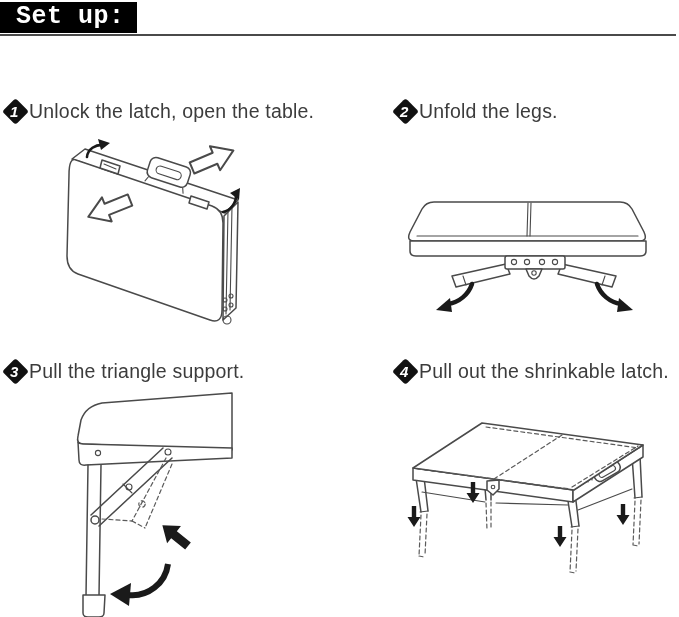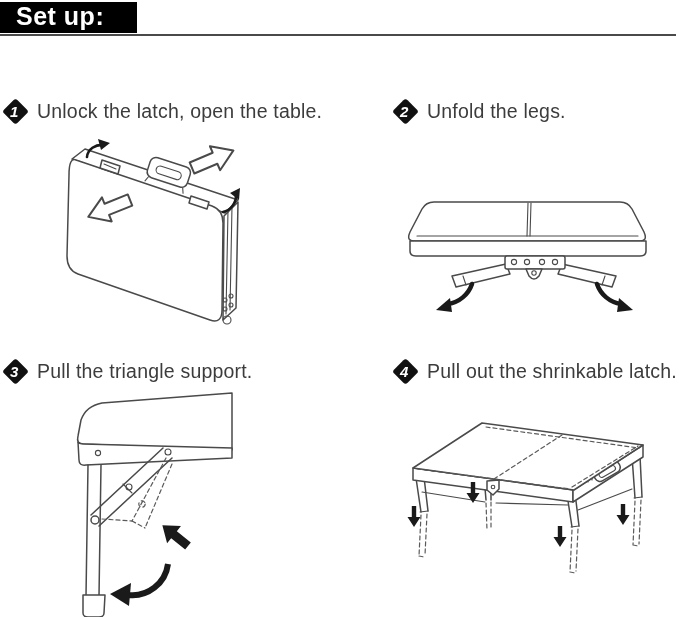--- a/index.html
+++ b/index.html
@@ -7,32 +7,33 @@
     position:relative;width:679px;height:617px;background:#ffffff;overflow:hidden;
     font-family:"Liberation Sans", sans-serif;color:#3c3c3c;
   }
   .banner{
     position:absolute;left:0;top:2px;width:137px;height:31px;background:#000000;
     display:flex;align-items:center;box-sizing:border-box;padding-left:16px;
   }
   .banner-title{
     color:#ffffff;font-size:25px;font-weight:bold;letter-spacing:0.5px;line-height:1;
     padding-bottom:2px;
+    font-family:Liberation Mono, monospace;
   }
   .top-rule{position:absolute;left:0;top:34px;width:676px;height:2px;background:#4a4a4a;}
   .step-head{position:absolute;display:flex;align-items:center;}
   .step-badge{
     width:19px;height:19px;background:#111111;border-radius:3px;transform:rotate(45deg);
     display:flex;align-items:center;justify-content:center;flex:0 0 auto;margin:4px;
   }
   .step-num{
     transform:rotate(-45deg);color:#ffffff;font-weight:bold;font-style:italic;
     font-size:15px;line-height:1;padding-right:2px;
   }
-  .step-label{font-size:19.5px;letter-spacing:0.2px;margin-left:8px;white-space:nowrap;}
+  .step-label{font-size:19.5px;letter-spacing:0.2px;white-space:nowrap;}
   .illus{position:absolute;}
   svg{display:block;}
   .ln{fill:none;stroke:#4a4a4a;stroke-width:1.5;stroke-linecap:round;stroke-linejoin:round;}
   .lnthin{fill:none;stroke:#4a4a4a;stroke-width:1.1;stroke-linecap:round;stroke-linejoin:round;}
   .wface{fill:#ffffff;stroke:#4a4a4a;stroke-width:1.5;stroke-linejoin:round;}
   .dash{fill:none;stroke:#5a5a5a;stroke-width:1.2;stroke-dasharray:4 3;stroke-linecap:round;}
   .blk{fill:#1a1a1a;stroke:none;}
   .thick{fill:none;stroke:#1a1a1a;stroke-width:6;stroke-linecap:butt;}
   .thinblk{fill:none;stroke:#1a1a1a;stroke-width:2.6;stroke-linecap:round;}
   .outarrow{fill:#ffffff;stroke:#4a4a4a;stroke-width:2;stroke-linejoin:round;}

